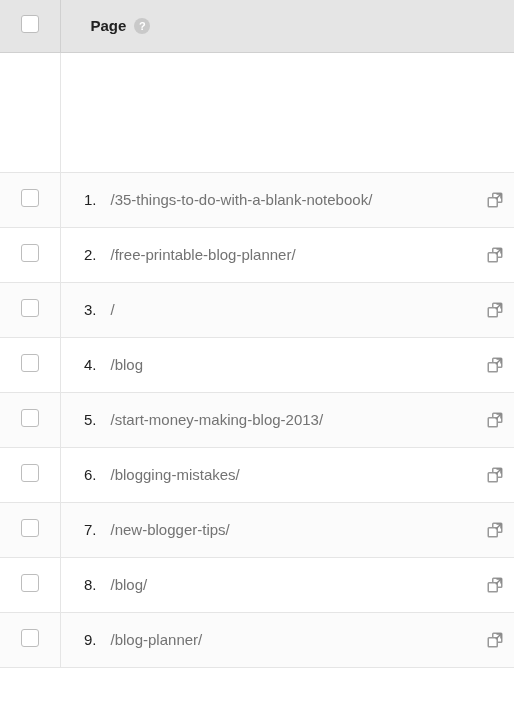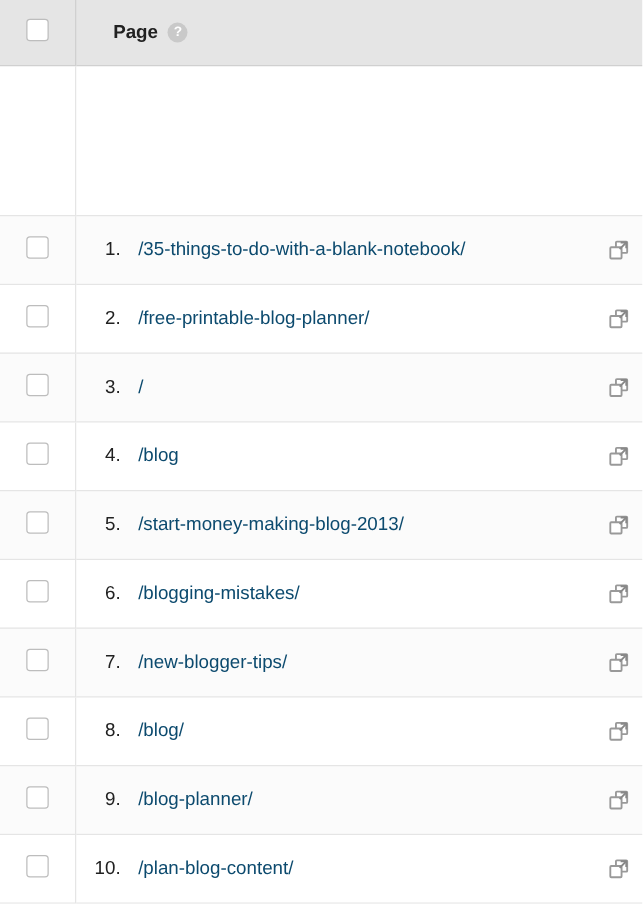--- a/index.html
+++ b/index.html
@@ -97,21 +97,21 @@
     }
     .row-number {
       width: 50px;
       text-align: right;
       padding-right: 14px;
       color: #212121;
       font-size: 15px;
       flex-shrink: 0;
     }
     .page-link {
-      color: #0c4a6e;
+      color: #737373;
       font-size: 15px;
       flex: 1;
       word-break: break-all;
       cursor: pointer;
       line-height: 1.3;
     }
     .external-icon {
       width: 18px;
       height: 18px;
       margin-left: 8px;
@@ -293,31 +293,14 @@
               <svg viewBox="0 0 24 24" fill="none" stroke="currentColor" stroke-width="2">
   <rect x="9" y="3" width="12" height="12" rx="1" fill="#fff"></rect>
   <rect x="3" y="9" width="12" height="12" rx="1" fill="#fff"></rect>
   <path d="M14 4 L20 4 L20 10" stroke="#888" fill="none"></path>
   <path d="M20 4 L13 11" stroke="#888"></path>
 </svg>
             </span>
           </div>
         </td>
       </tr>
-      <tr class="data-row">
-        <td class="data-checkbox-cell"><span class="checkbox-box"></span></td>
-        <td class="data-content-cell">
-          <div class="row-content">
-            <span class="row-number">10.</span>
-            <span class="page-link">/plan-blog-content/</span>
-            <span class="external-icon">
-              <svg viewBox="0 0 24 24" fill="none" stroke="currentColor" stroke-width="2">
-  <rect x="9" y="3" width="12" height="12" rx="1" fill="#fff"></rect>
-  <rect x="3" y="9" width="12" height="12" rx="1" fill="#fff"></rect>
-  <path d="M14 4 L20 4 L20 10" stroke="#888" fill="none"></path>
-  <path d="M20 4 L13 11" stroke="#888"></path>
-</svg>
-            </span>
-          </div>
-        </td>
-      </tr>
     </tbody>
 </table>
 
 </body></html>

